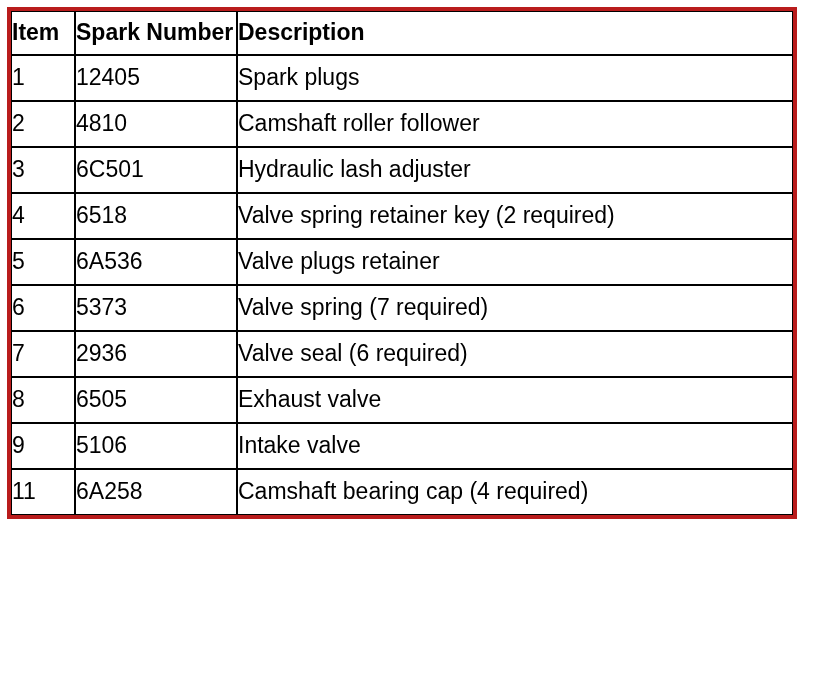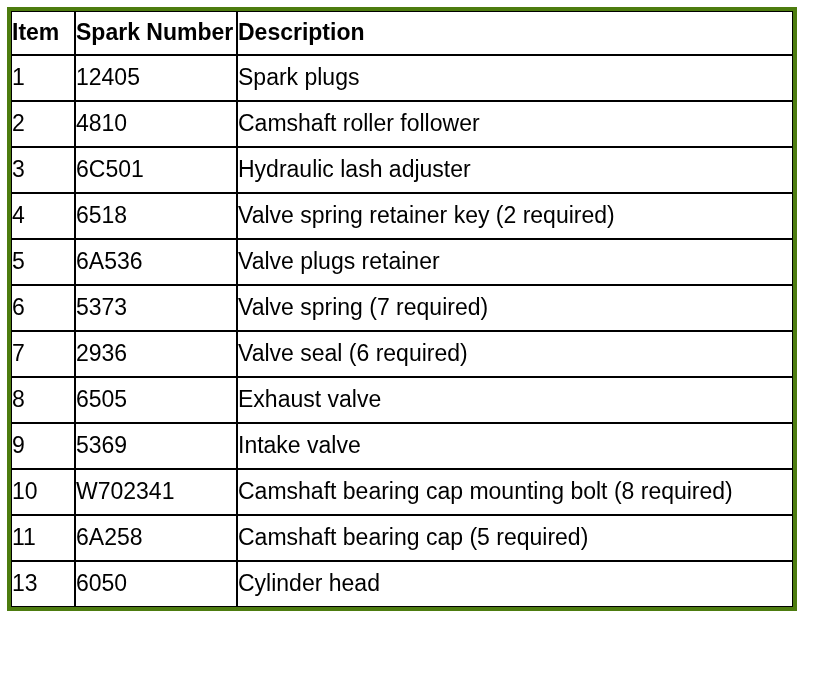--- a/index.html
+++ b/index.html
@@ -17,21 +17,21 @@
     height: 684px;
     background: #ffffff;
   }
   table.parts-table {
     position: absolute;
     left: 7px;
     top: 7px;
     width: 790px;
     border-collapse: separate;
     border-spacing: 0;
-    border: 4px solid #4d7c0f;
+    border: 4px solid #b91c1c;
     table-layout: fixed;
     background: #ffffff;
   }
   table.parts-table th,
   table.parts-table td {
     border: 1px solid #000000;
     font-size: 23px;
     line-height: 1.1;
     vertical-align: middle;
     padding: 0;
@@ -110,33 +110,23 @@
           <td class="part-c">2936</td>
           <td class="desc-c">Valve seal (6 required)</td>
         </tr>
         <tr>
           <td class="item-c">8</td>
           <td class="part-c">6505</td>
           <td class="desc-c">Exhaust valve</td>
         </tr>
         <tr>
           <td class="item-c">9</td>
-          <td class="part-c">5369</td>
+          <td class="part-c">5106</td>
           <td class="desc-c">Intake valve</td>
-        </tr>
-        <tr>
-          <td class="item-c">10</td>
-          <td class="part-c">W702341</td>
-          <td class="desc-c">Camshaft bearing cap mounting bolt (8 required)</td>
         </tr>
         <tr>
           <td class="item-c">11</td>
           <td class="part-c">6A258</td>
-          <td class="desc-c">Camshaft bearing cap (5 required)</td>
-        </tr>
-        <tr>
-          <td class="item-c">13</td>
-          <td class="part-c">6050</td>
-          <td class="desc-c">Cylinder head</td>
+          <td class="desc-c">Camshaft bearing cap (4 required)</td>
         </tr>
       </tbody>
   </table>
 </div>
 
 </body></html>

